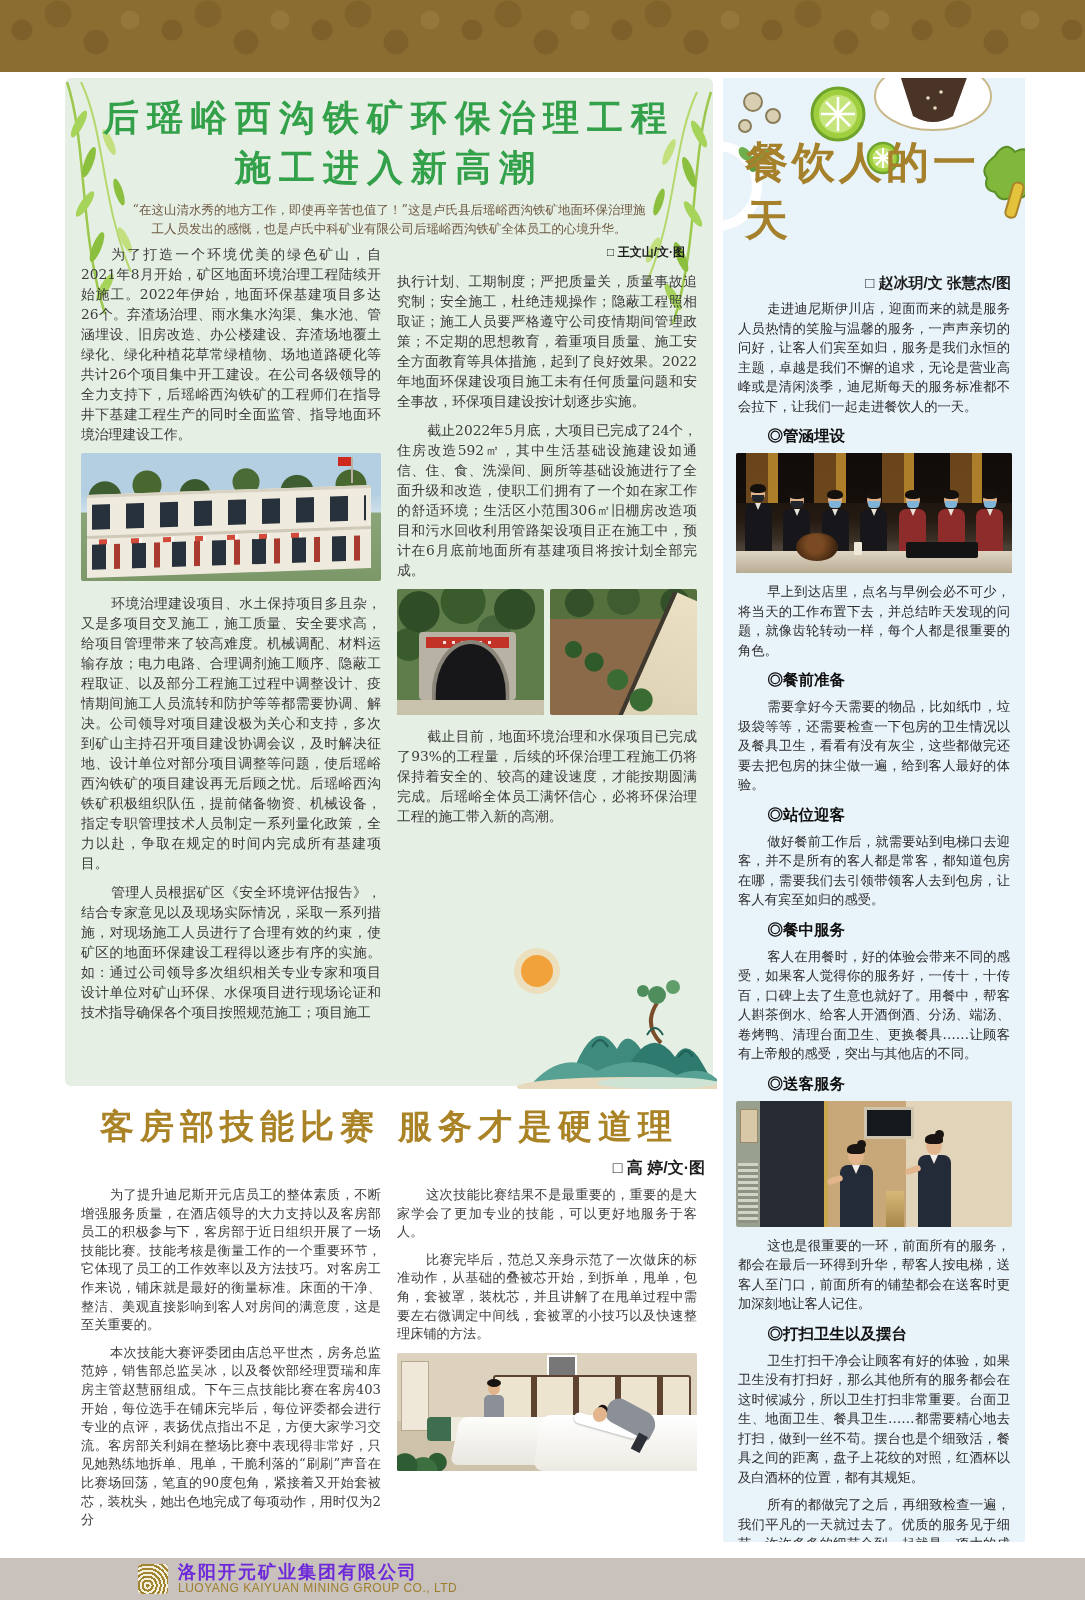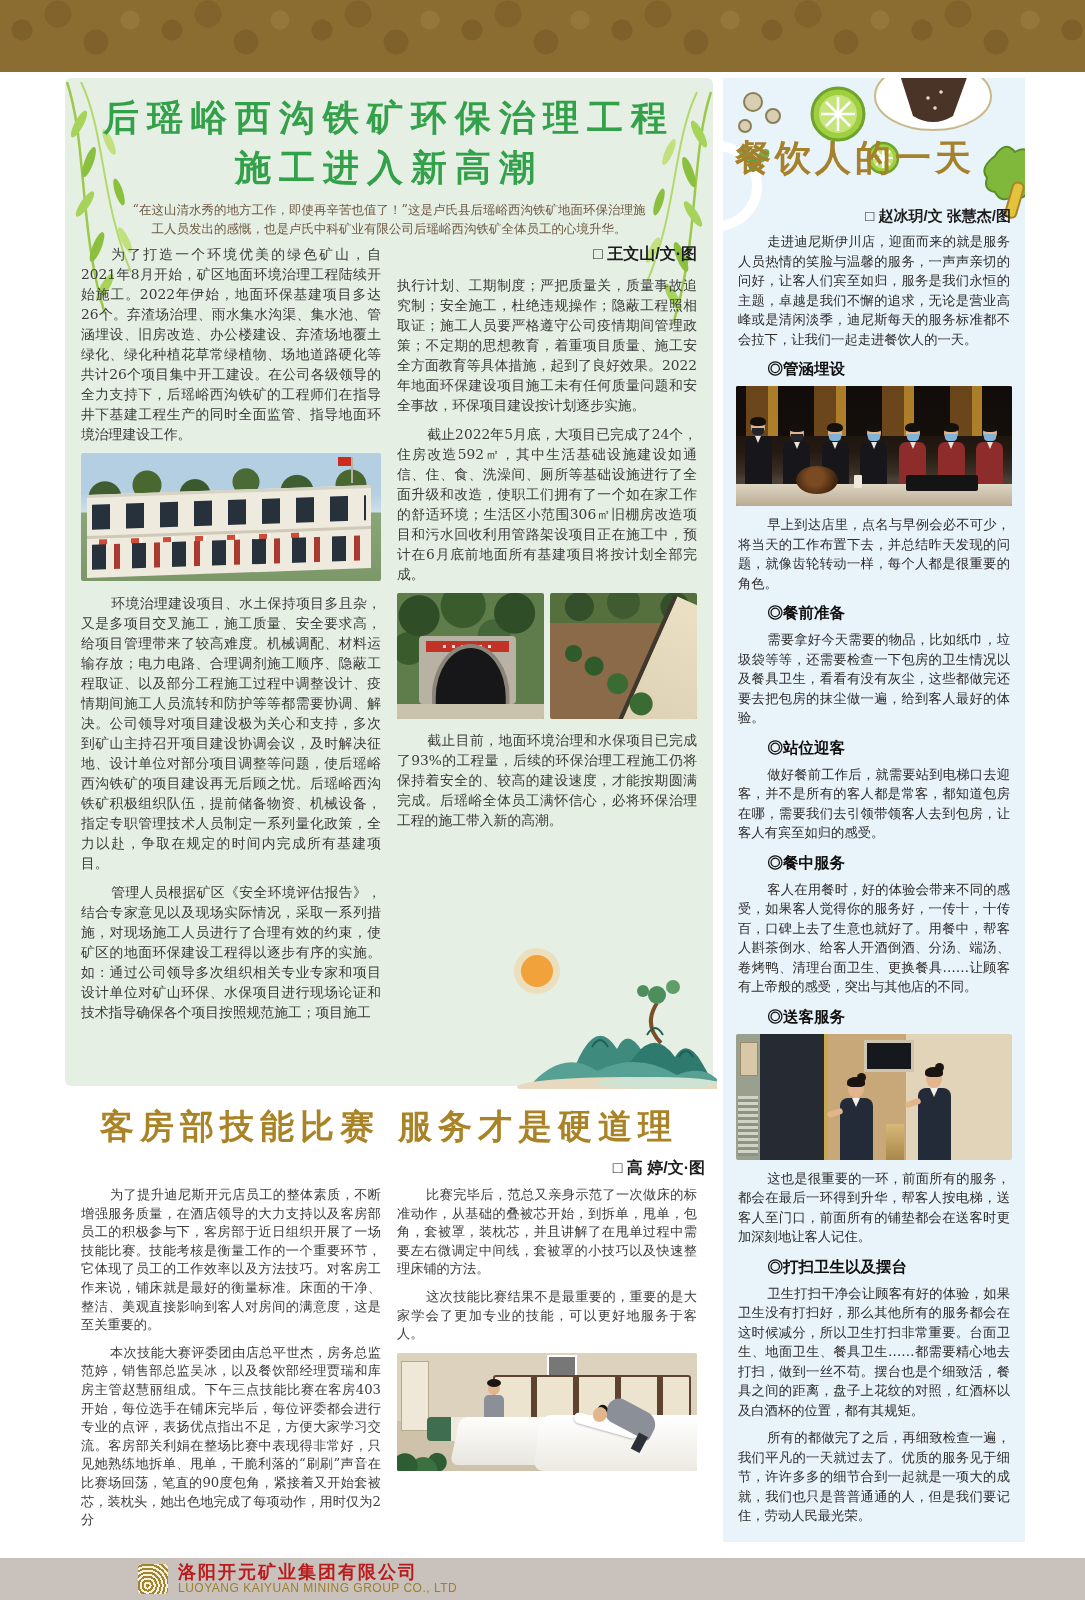--- a/index.html
+++ b/index.html
@@ -18,21 +18,21 @@
   
   .main-panel{position:absolute;left:65px;top:78px;width:648px;height:1008px;background:#e6efe4;border-radius:6px;}
   .main-title{position:absolute;left:0;right:0;margin:0;text-align:center;
     font-size:36px;font-weight:bold;color:#33a04a;letter-spacing:8px;}
   .mt1{top:16px}.mt2{top:66px}
   .lede{position:absolute;top:122px;left:66px;right:66px;margin:0;text-align:center;
     font-size:12.5px;line-height:19px;color:#6e5a42;}
   .cols{position:absolute;top:166px;left:16px;right:16px;bottom:0;}
   .col{position:absolute;top:0;width:300px;}
   .colL{left:0}.colR{left:316px}
-  .byline{margin:0 0 10px;text-align:right;font-weight:bold;font-size:16px;color:#1c1c1c;
+  .byline{margin:0 12px 10px;text-align:right;font-weight:bold;font-size:12px;color:#1c1c1c;
     font-family:"Liberation Sans",sans-serif;}
   .bp{margin:0 0 9px;font-size:13.8px;line-height:20px;text-align:justify;
     text-indent:2.2em;color:#3c3c3c;}
   .noind{text-indent:0;}
   .photo{position:relative;overflow:hidden;border-radius:2px;}
 
   
   .photo-building{height:128px;margin:4px 0 12px;background:linear-gradient(#b5cfe2 0 32%,#cddfe9 46%,#8aa578 47%,#7c9768);}
   .bl-trees{position:absolute;top:0;left:0;right:0;height:64px;background:
     radial-gradient(circle at 8% 70%, #3e5d31 16px, transparent 17px),
@@ -84,21 +84,21 @@
   
   .willow{position:absolute;top:4px;pointer-events:none;}
   .willow-left{left:-4px;}
   .willow-right{right:-4px;transform:scaleX(-1);}
   .mountains{position:absolute;right:-4px;bottom:-3px;pointer-events:none;}
 
   
   .dining-panel{position:absolute;left:723px;top:78px;width:302px;height:1464px;background:#e9f3fa;overflow:hidden;}
   .food-art{position:absolute;top:0;left:0;width:302px;height:160px;}
   .d-content{position:relative;padding-top:56px;}
-  .d-title{position:relative;margin:0 0 0 12px;font-size:36px;font-weight:bold;color:#a5812c;letter-spacing:4px;}
+  .d-title{position:relative;margin:0 0 0 22px;font-size:43px;font-weight:bold;color:#a5812c;letter-spacing:4px;}
   .d-byline{margin:24px 14px 6px 0;text-align:right;font-weight:bold;font-size:15px;color:#1c1c1c;
     font-family:"Liberation Sans",sans-serif;}
   .d-p{margin:0 15px 8px;font-size:13.3px;line-height:19.5px;text-align:justify;text-indent:2.2em;color:#2e2e2e;}
   .d-h{margin:10px 15px 6px;padding-left:1.9em;font-family:"Liberation Sans",sans-serif;
     font-weight:bold;font-size:15.5px;color:#101010;}
   .d-photo{margin:2px 13px 9px;position:relative;overflow:hidden;border-radius:2px;}
 
   
   .photo-meeting{height:120px;background:linear-gradient(#0d0a08,#241a12 55%,#3a2f24 72%,#4a4036 78%);}
   .pm-panels{position:absolute;top:0;left:0;right:0;height:50px;opacity:.85;background:
@@ -181,21 +181,21 @@
     radial-gradient(circle at 46% 92%, #3c7040 14px, transparent 15px),
     radial-gradient(circle at 8% 96%, #49804d 10px, transparent 11px),
     radial-gradient(circle at 66% 70%, #2f5d33 9px, transparent 10px);}
 
   
   .footer{position:absolute;left:0;right:0;top:1558px;height:42px;background:#c9c1bc;}
   .f-inner{display:flex;align-items:center;height:100%;margin-left:138px;}
   .f-logo{width:30px;height:30px;border-radius:4px;margin-right:10px;background:
     repeating-radial-gradient(circle at 32% 72%, #a08430 0 2px, #f5efdd 2px 4px);}
   .f-text{display:flex;flex-direction:column;line-height:1.15;}
-  .f-cn{font-size:18px;font-weight:bold;color:#b91c1c;letter-spacing:2px;font-family:"Liberation Sans",sans-serif;}
+  .f-cn{font-size:18px;font-weight:bold;color:#6d28d9;letter-spacing:2px;font-family:"Liberation Sans",sans-serif;}
   .f-en{font-size:12px;color:#9d7f2e;letter-spacing:.5px;font-family:"Liberation Sans",sans-serif;}
 </style>
 </head>
 <body>
 
 <div class="page">
 
   <div class="top-band"></div>
 
   <section class="main-panel">
@@ -395,22 +395,22 @@
 
   <section class="skills">
     <h1 class="s-title">客房部技能比赛 服务才是硬道理</h1>
     <p class="s-byline">□ 高 婷/文·图</p>
     <div class="s-cols">
       <div class="col colL">
         <p class="bp">为了提升迪尼斯开元店员工的整体素质，不断增强服务质量，在酒店领导的大力支持以及客房部员工的积极参与下，客房部于近日组织开展了一场技能比赛。技能考核是衡量工作的一个重要环节，它体现了员工的工作效率以及方法技巧。对客房工作来说，铺床就是最好的衡量标准。床面的干净、整洁、美观直接影响到客人对房间的满意度，这是至关重要的。</p>
         <p class="bp">本次技能大赛评委团由店总平世杰，房务总监范婷，销售部总监吴冰，以及餐饮部经理贾瑞和库房主管赵慧丽组成。下午三点技能比赛在客房403开始，每位选手在铺床完毕后，每位评委都会进行专业的点评，表扬优点指出不足，方便大家学习交流。客房部关利娟在整场比赛中表现得非常好，只见她熟练地拆单、甩单，干脆利落的“刷刷”声音在比赛场回荡，笔直的90度包角，紧接着又开始套被芯，装枕头，她出色地完成了每项动作，用时仅为2分</p>
       </div>
       <div class="col colR">
+        <p class="bp">这次技能比赛结果不是最重要的，重要的是大家学会了更加专业的技能，可以更好地服务于客人。</p>
         <p class="bp">比赛完毕后，范总又亲身示范了一次做床的标准动作，从基础的叠被芯开始，到拆单，甩单，包角，套被罩，装枕芯，并且讲解了在甩单过程中需要左右微调定中间线，套被罩的小技巧以及快速整理床铺的方法。</p>
-        <p class="bp">这次技能比赛结果不是最重要的，重要的是大家学会了更加专业的技能，可以更好地服务于客人。</p>
         <div class="photo photo-bed">
           <div class="bd-door"></div>
           <div class="bd-pic"></div>
           <div class="bd-hb"></div>
           <div class="bd-bed0"></div>
           <div class="bd-m1">
               <div class="head"></div>
               <div class="tor"></div>
             </div>
           <div class="bd-bed1"></div>

